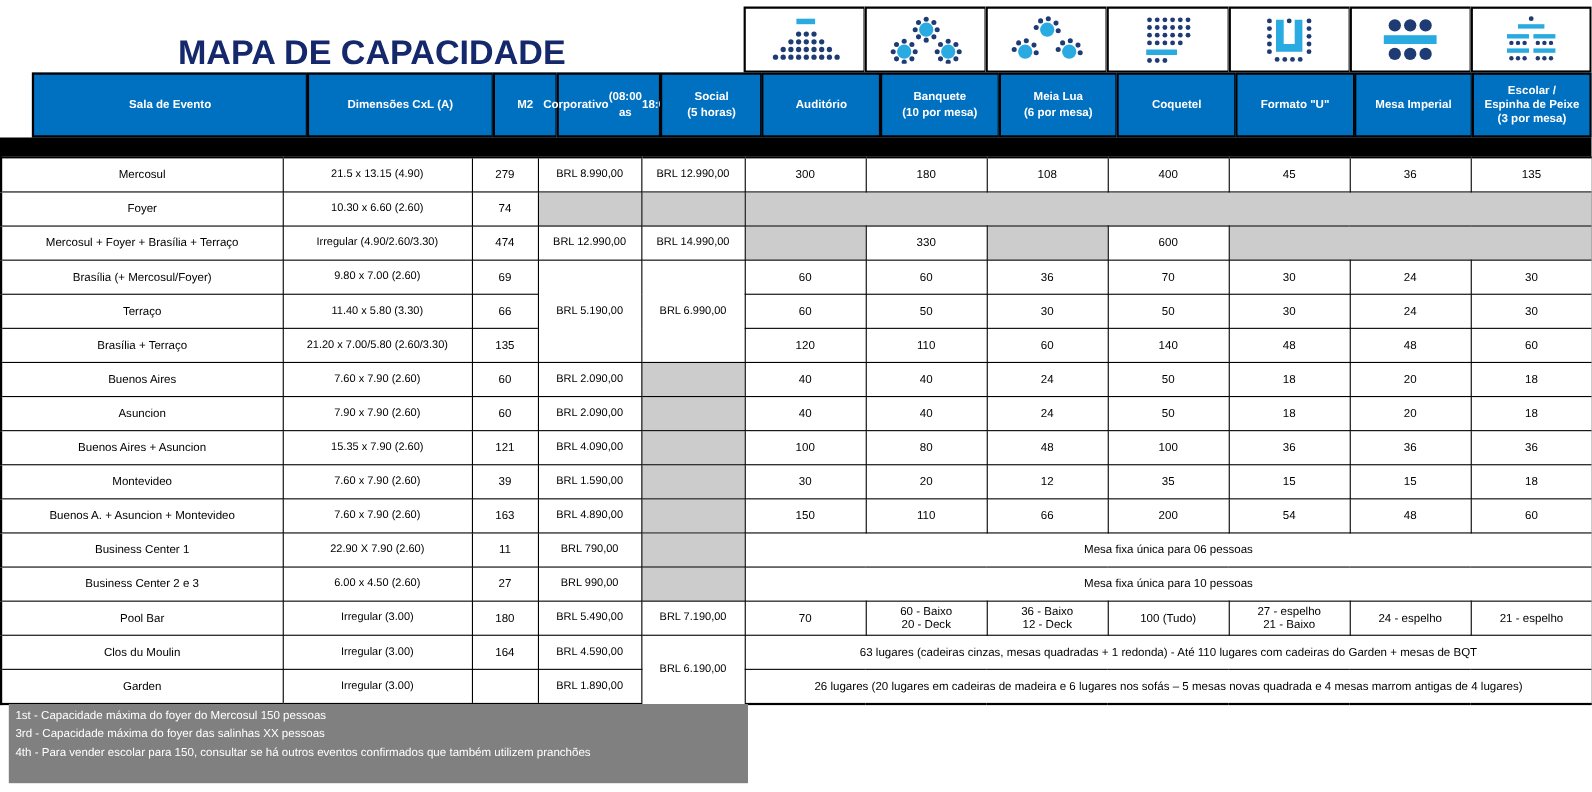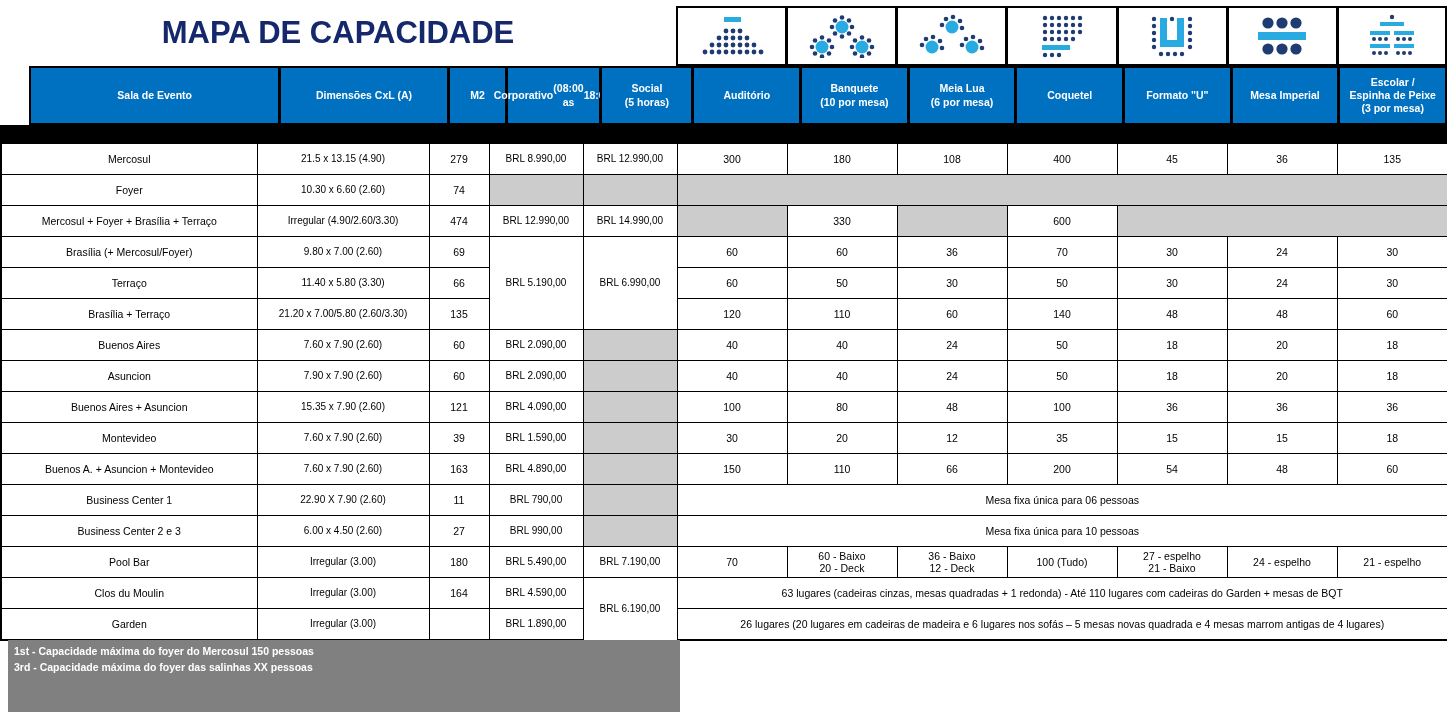--- a/index.html
+++ b/index.html
@@ -11,21 +11,21 @@
     font-family: "Liberation Sans", sans-serif;
     overflow: hidden;
     position: relative;
   }
 
   
   .title-band {
     position: absolute;
     left: 0; top: 0;
     width: 676px; height: 66px;
-    display: flex; align-items: center; justify-content: center;
+    display: flex; align-items: flex-end; justify-content: center;
     background: #ffffff;
   }
   .title-text {
     font-size: 31px;
     font-weight: bold;
     color: #15286b;
     letter-spacing: 0px;
     white-space: nowrap;
   }
 
@@ -111,21 +111,21 @@
   .wrapnote { font-size: 10.5px; line-height: 1.35; }
 
   
   .notes {
     position: absolute;
     left: 8px; top: 640px;
     width: 672px; height: 72px;
     background: #808080;
     color: #ffffff;
     font-size: 10.5px;
-    font-weight: bold;
+    font-weight: normal;
     padding: 3px 6px 0 6px;
     box-sizing: border-box;
   }
   .notes div { line-height: 1.55; white-space: nowrap; }
 </style>
 </head>
 <body>
 
 <div class="title-band">
   <div class="title-text">MAPA DE CAPACIDADE</div>
@@ -640,13 +640,14 @@
     <td class="dim thickbot">BRL  1.890,00</td>
     <td colspan="7" class="wrapnote thickright thickbot">26 lugares (20 lugares em cadeiras de madeira e 6 lugares nos sofás – 5 mesas novas quadrada e 4 mesas marrom antigas de 4 lugares)</td>
   </tr>
 
 </tbody>
   </table>
 
 <div class="notes">
   <div>1st - Capacidade máxima do foyer do Mercosul 150 pessoas</div>
   <div>3rd - Capacidade máxima do foyer das salinhas XX pessoas</div>
+  <div>4th - Para  vender escolar para 150, consultar se há outros eventos confirmados que também utilizem pranchões</div>
 </div>
 
 </body></html>

